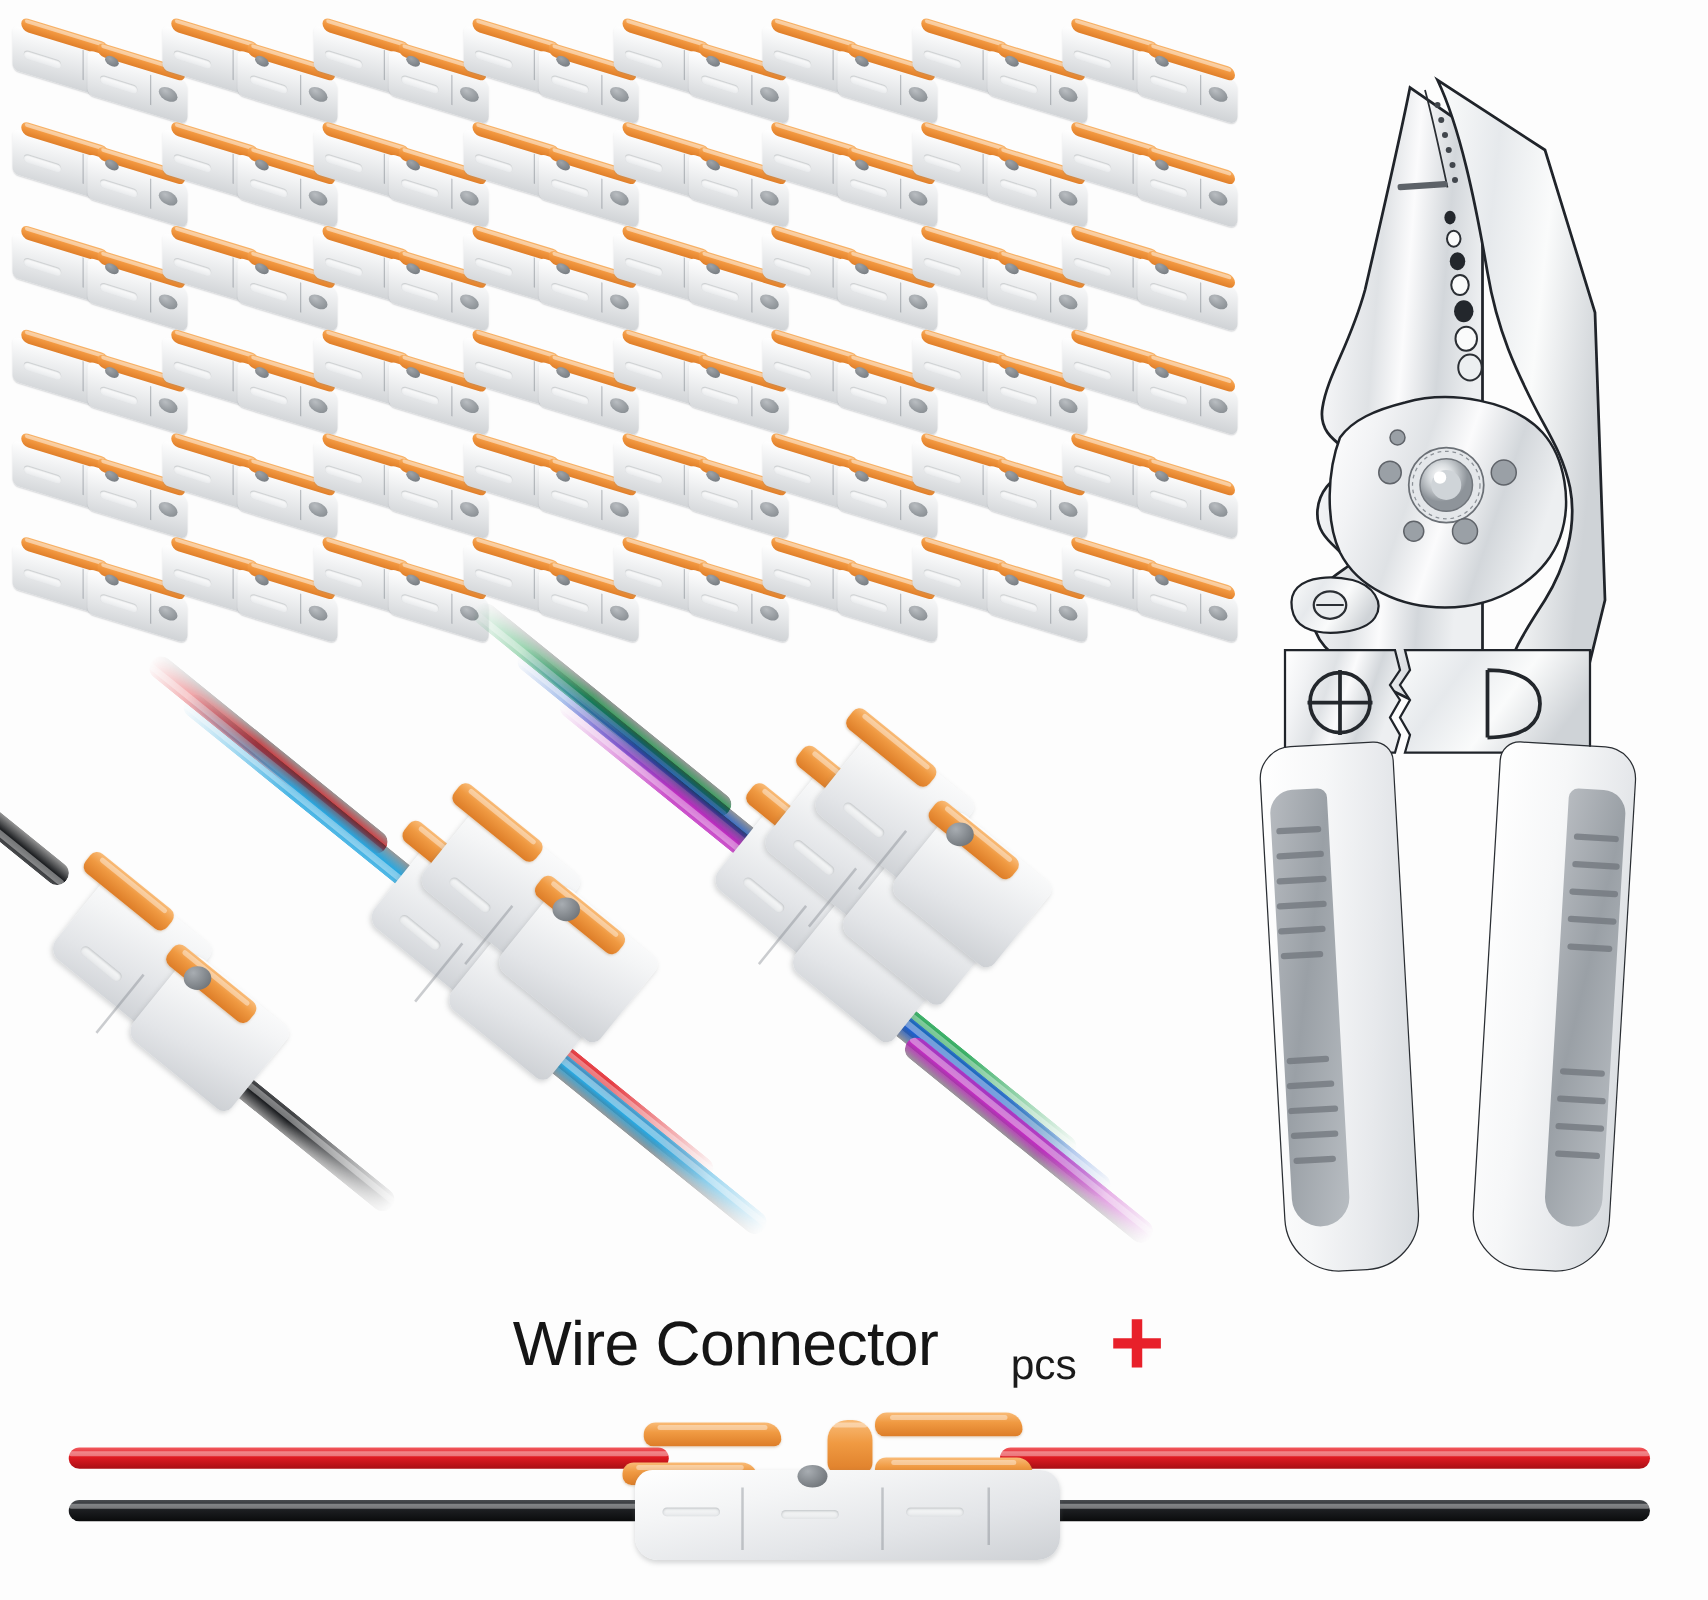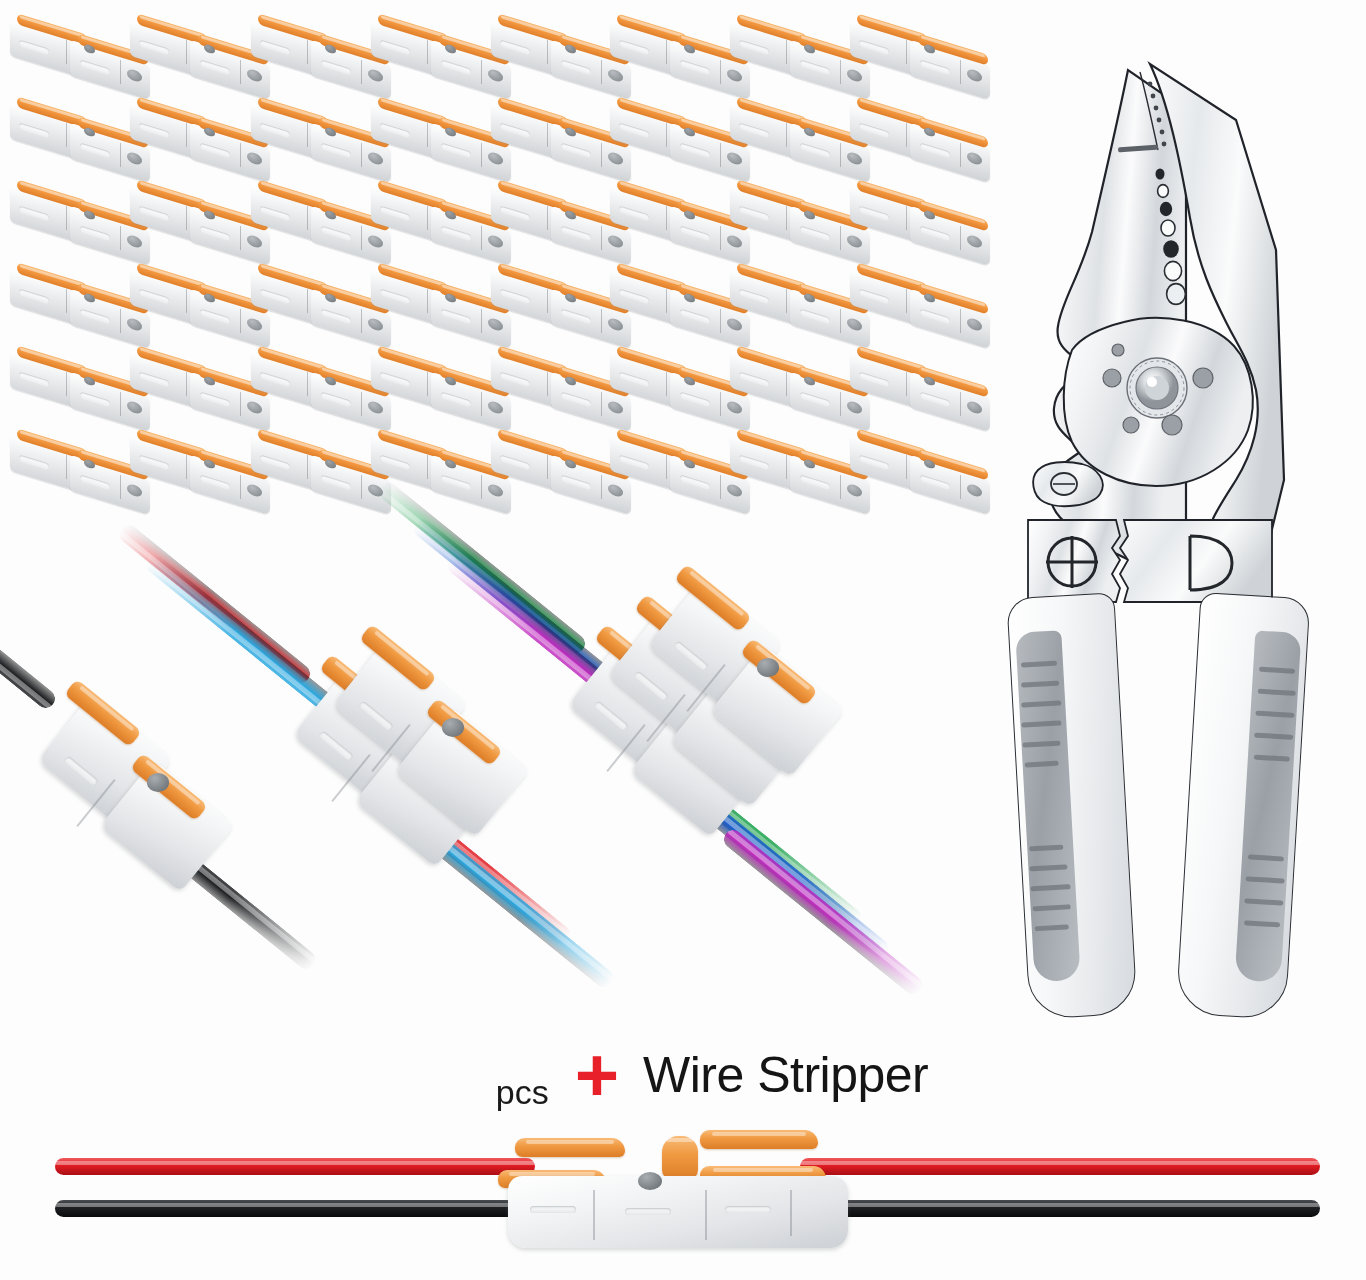--- a/index.html
+++ b/index.html
@@ -957,24 +957,24 @@
         <div class="bc-lever" style="left: 106px; top: -12px; width: 84px; height: 20px; transform: rotate(39deg);"></div>
         <div class="bc-slot" style="left: 106px; top: 52px; width: 40px; height: 8px; transform: rotate(39deg);"></div>
         <div class="bc-body" style="left: 160px; top: 68px; width: 104px; height: 86px; transform: rotate(39deg); border-radius: 12px 8px 8px 12px;"></div>
         <div class="bc-lever" style="left: 172px; top: 62px; width: 84px; height: 20px; transform: rotate(39deg);"></div>
         <div class="bc-hole" style="left: 192px; top: 58px; width: 22px; height: 19px;"></div>
         <div class="bc-line" style="left: 140px; top: 58px; width: 2px; height: 60px; transform: rotate(39deg);"></div>
       </div>
     </div>
 
   <div id="text-band">
+    <span class="t-label">Wire Connector</span>
     <span style="display:inline-block;width:54px;"></span>
     <span class="t-pcs">pcs</span>
     <span class="t-plus">+</span>
-    <span class="t-label">Wire Stripper</span>
   </div>
 
   <div id="bottom-assembly">
     <div class="wire" style="left:55px;top:1158px;width:480px;height:17px;background:linear-gradient(180deg,#f1595e,#e01b22 45%,#a90f15);"></div>
     <div class="wire" style="left:55px;top:1200px;width:470px;height:17px;background:linear-gradient(180deg,#4a4d51,#1d1f22 45%,#0a0b0c);"></div>
     <div class="wire" style="left:800px;top:1158px;width:520px;height:17px;background:linear-gradient(180deg,#f1595e,#e01b22 45%,#a90f15);"></div>
     <div class="wire" style="left:790px;top:1200px;width:530px;height:17px;background:linear-gradient(180deg,#4a4d51,#1d1f22 45%,#0a0b0c);"></div>
 
     <div class="bc-lever" style="left:515px;top:1138px;width:110px;height:19px;border-radius:10px 14px 6px 8px;"></div>
     <div class="bc-lever" style="left:700px;top:1130px;width:118px;height:19px;border-radius:10px 14px 6px 8px;"></div>

